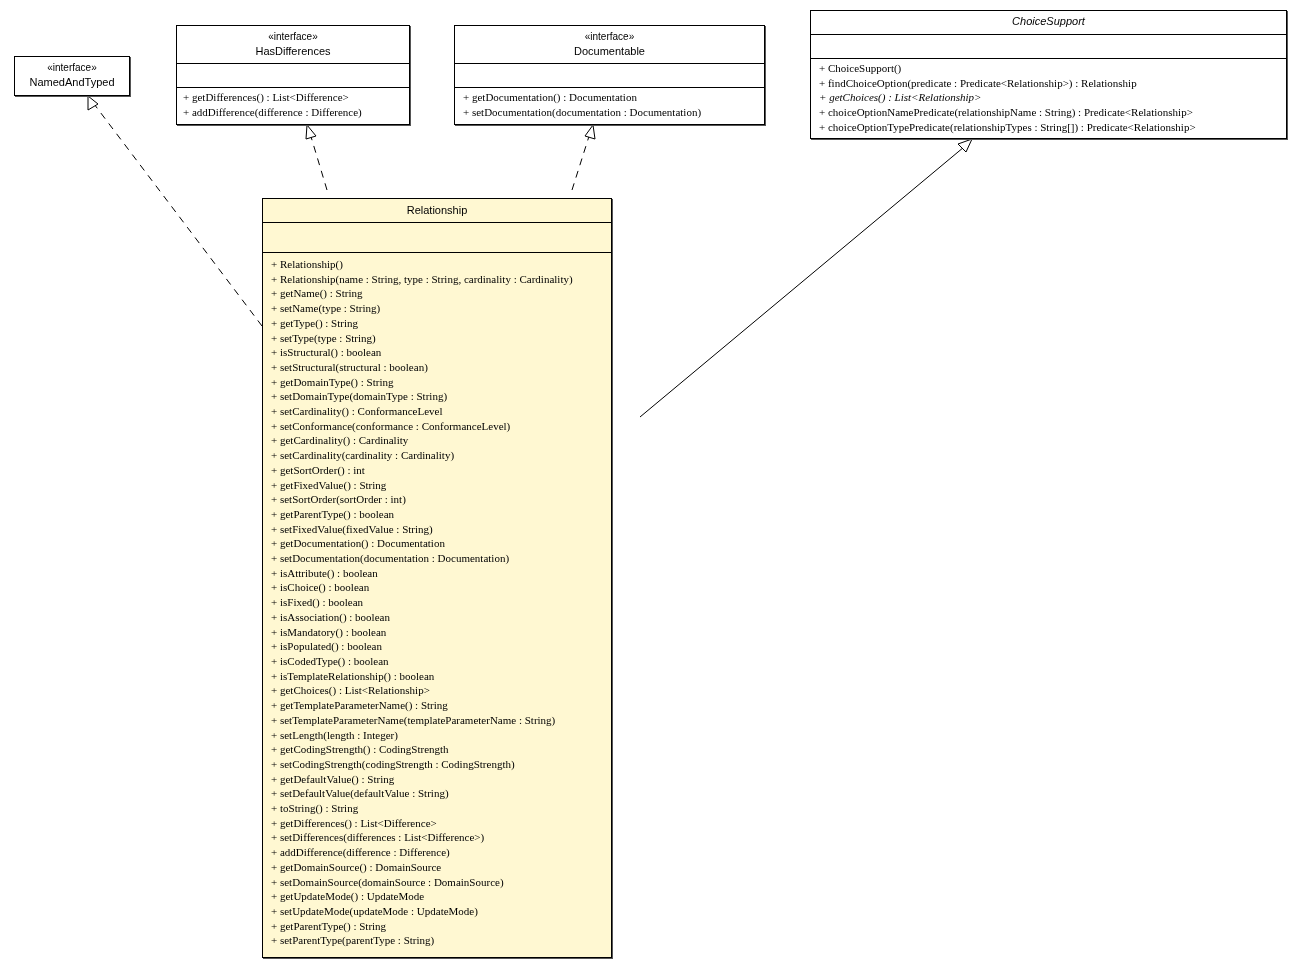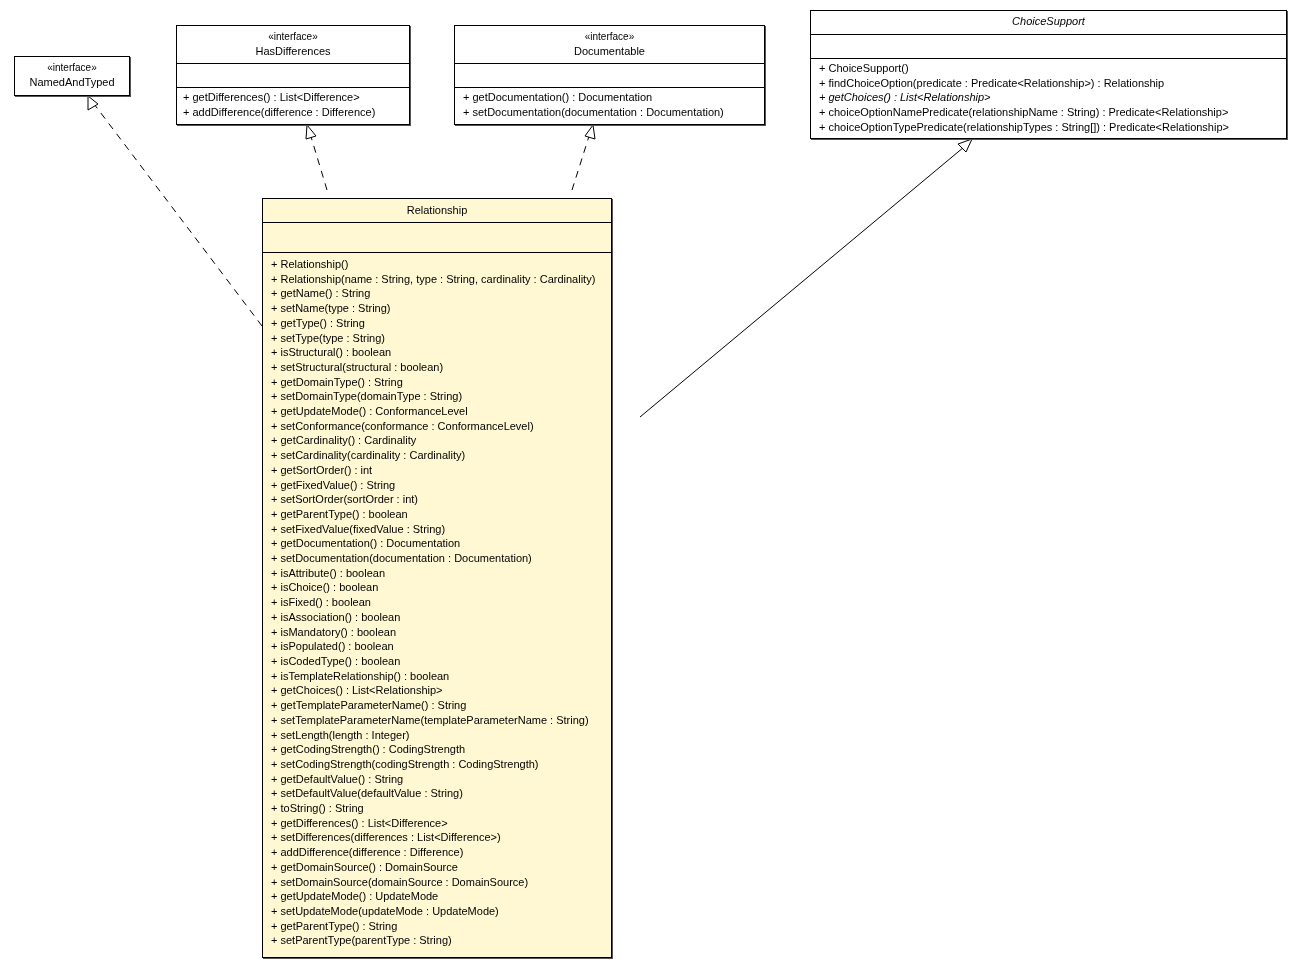--- a/index.html
+++ b/index.html
@@ -6,21 +6,21 @@
   body { width:1301px; height:968px; position:relative; overflow:hidden;
          font-family: "Liberation Sans", sans-serif; color:#000; }
   #edges { position:absolute; left:0; top:0; width:1301px; height:968px; z-index:1; }
   .uml-box { position:absolute; background:#ffffff; border:1px solid #000;
              box-shadow: 1px 1px 0 #555; z-index:2; font-size:11px; box-sizing:border-box; }
   .uml-box.highlight { background:#fff8d2; }
   .uml-header { text-align:center; padding:3px 4px 2px 4px; line-height:15px; }
   .stereo { display:block; font-size:10px; }
   .cls-name { display:block; }
   .italic { font-style:italic; }
-  .compartment { border-top:1px solid #000; box-sizing:border-box; }
+  .compartment { border-top:1px solid #000; box-sizing:border-box;font-family:Liberation Serif, serif; }
   .attrs { height:20px; }
   .ops { padding:3px 6px 3px 6px; }
   .op { display:block; line-height:14.7px; white-space:nowrap; font-size:11px; }
   .op.abstract { font-style:italic; }
 </style>
 </head>
 <body>
 
 <svg id="edges" xmlns="http://www.w3.org/2000/svg">
 
@@ -99,21 +99,21 @@
       <span class="op">+ Relationship()</span>
       <span class="op">+ Relationship(name : String, type : String, cardinality : Cardinality)</span>
       <span class="op">+ getName() : String</span>
       <span class="op">+ setName(type : String)</span>
       <span class="op">+ getType() : String</span>
       <span class="op">+ setType(type : String)</span>
       <span class="op">+ isStructural() : boolean</span>
       <span class="op">+ setStructural(structural : boolean)</span>
       <span class="op">+ getDomainType() : String</span>
       <span class="op">+ setDomainType(domainType : String)</span>
-      <span class="op">+ getUpdateMode() : ConformanceLevel</span>
+      <span class="op">+ setCardinality() : ConformanceLevel</span>
       <span class="op">+ setConformance(conformance : ConformanceLevel)</span>
       <span class="op">+ getCardinality() : Cardinality</span>
       <span class="op">+ setCardinality(cardinality : Cardinality)</span>
       <span class="op">+ getSortOrder() : int</span>
       <span class="op">+ getFixedValue() : String</span>
       <span class="op">+ setSortOrder(sortOrder : int)</span>
       <span class="op">+ getParentType() : boolean</span>
       <span class="op">+ setFixedValue(fixedValue : String)</span>
       <span class="op">+ getDocumentation() : Documentation</span>
       <span class="op">+ setDocumentation(documentation : Documentation)</span>

